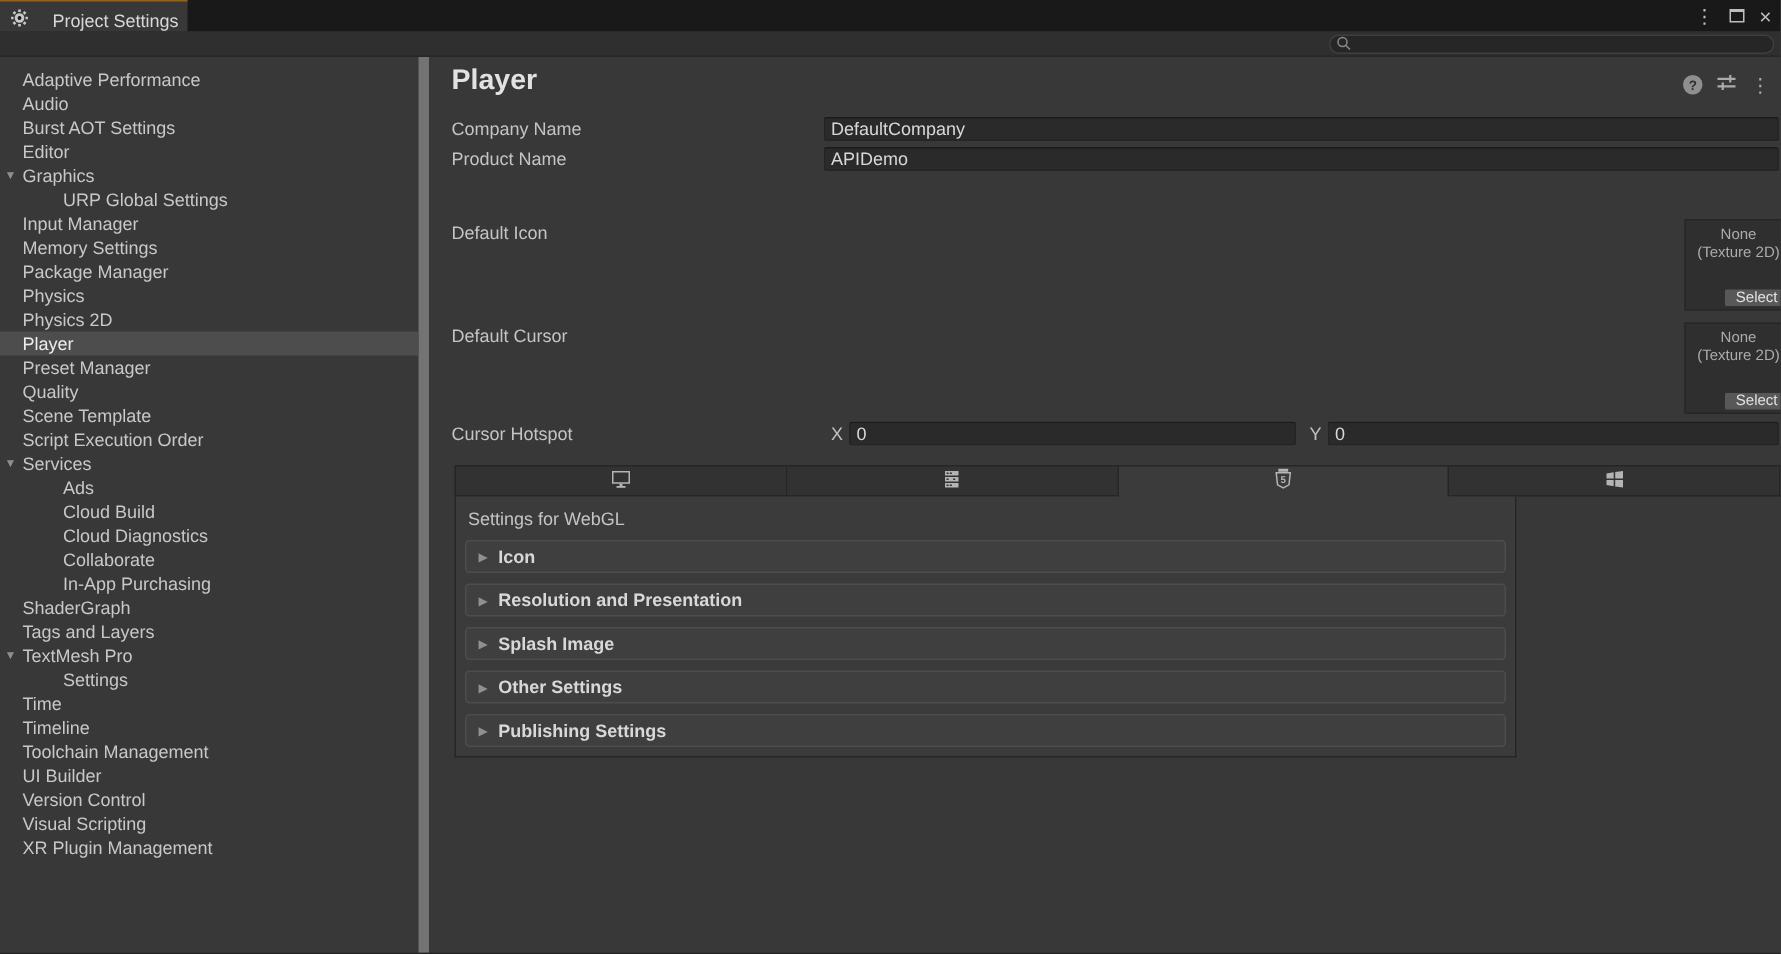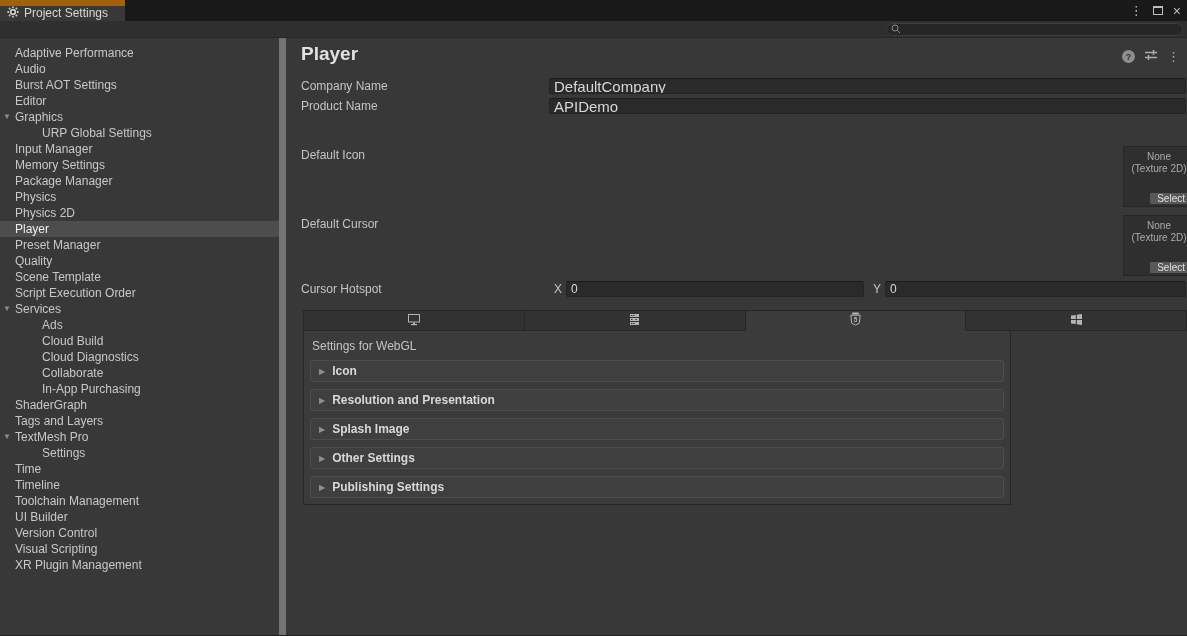--- a/index.html
+++ b/index.html
@@ -8,22 +8,22 @@
     font-family:"Liberation Sans","DejaVu Sans",sans-serif;
     background:#383838; color:#C8C8C8; font-size:12px;
     -webkit-font-smoothing:antialiased;
   }
   .window { position:relative; width:1187px; height:636px; background:#383838; border-bottom:1px solid #232323; }
 
   
   .titlebar { position:absolute; top:0; left:0; right:0; height:21px; background:#191919; }
   .doc-tab {
     position:absolute; left:0; top:0; width:125px; height:21px;
-    background:#383838; border-top:6px solid #a16207;
-    display:flex; align-items:flex-start; gap:5px; padding-left:7px; color:#D8D8D8;
+    background:#383838; border-top:1px solid #a16207;
+    display:flex; align-items:flex-end; gap:16px; padding-left:7px; color:#D8D8D8;
   }
   .win-controls { position:absolute; right:6px; top:0; height:21px; display:flex; align-items:center; gap:10px; color:#BEBEBE; }
   .kebab { font-size:13px; line-height:1; cursor:default; letter-spacing:0; }
   .maxbox { display:inline-block; width:10px; height:9px; border:1px solid #BEBEBE; border-top:2px solid #BEBEBE; }
   .closex { font-size:14px; line-height:1; }
 
   
   .toolbar { position:absolute; top:21px; left:0; right:0; height:17px; background:#2F2F2F; border-bottom:1px solid #272727; }
   .searchbox {
     position:absolute; right:4px; top:2px; width:297px; height:13px;
@@ -46,21 +46,21 @@
   .main { position:absolute; left:287px; top:38px; right:0; bottom:0; background:#383838; }
   .page-title { position:absolute; left:14px; top:5px; font-size:19px; font-weight:bold; color:#E2E2E2; }
   .hdr-icons { position:absolute; right:7px; top:11px; display:flex; align-items:center; gap:9px; }
   .help-circ { width:13px; height:13px; border-radius:50%; background:#8F8F8F; color:#2E2E2E; font-size:9px; font-weight:bold; display:flex; align-items:center; justify-content:center; }
 
   .frow { position:absolute; left:14px; right:1px; height:16px; }
   .frow .flabel { position:absolute; left:0; top:0; line-height:16px; color:#C4C4C4; }
   .frow .fval {
     position:absolute; left:248px; right:0; top:0; height:16px;
     background:#2A2A2A; border:1px solid #242424; border-top-color:#1B1B1B; border-radius:2px;
-    color:#D8D8D8; font-size:15px; padding:0 4px; font-family:inherit; outline:none;
+    color:#D8D8D8; font-size:12px; padding:0 4px; font-family:inherit; outline:none;
   }
 
   .tex-slot { position:absolute; left:836px; width:72px; height:61px; background:#2F2F2F; border:1px solid #262626; }
   .tex-slot .none-txt { margin-top:4px; text-align:center; font-size:10px; line-height:12px; color:#ACACAC; }
   .select-btn {
     position:absolute; right:1px; bottom:1px; height:13px; padding:0 7px;
     background:#585858; border:1px solid #303030; border-radius:2px;
     color:#E2E2E2; font-size:10px; line-height:11px; font-family:inherit;text-align:right;
   }
 

